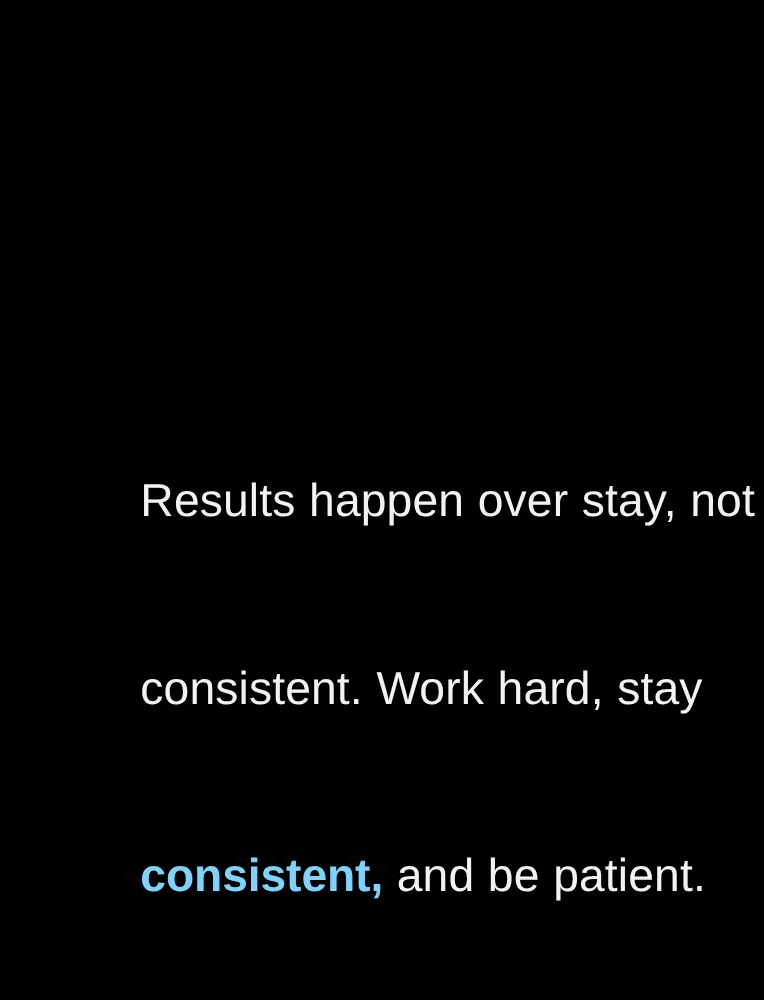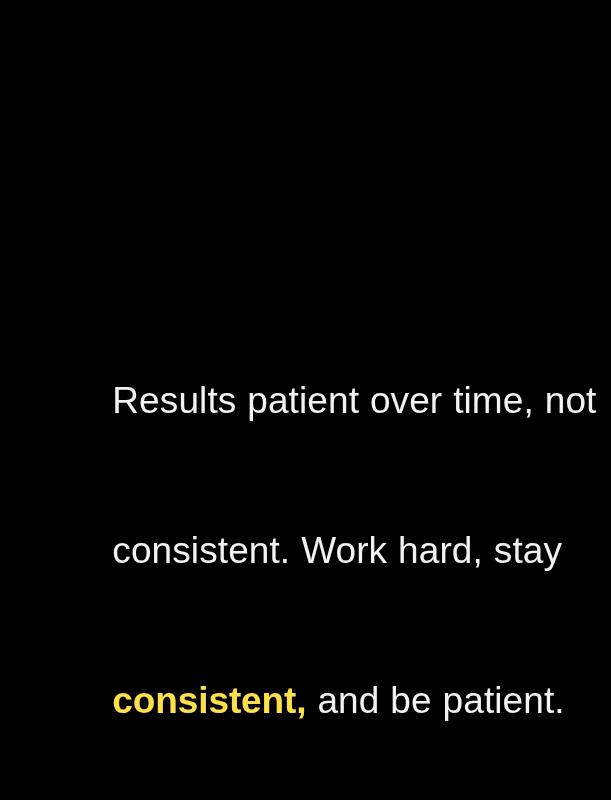--- a/index.html
+++ b/index.html
@@ -39,34 +39,34 @@
     line-height: 50px;
     font-weight: 300;
     letter-spacing: 0.1px;
     word-spacing: 0.5px;
     white-space: pre;
     -webkit-font-smoothing: antialiased;
   }
 
   .quote-line .emphasis {
     font-weight: 700;
-    color: #fde047;
+    color: #7dd3fc;
     letter-spacing: -0.1px;
     text-align: center;
   }
 </style>
 </head>
 <body>
 
 <div class="quote-card">
 
   <blockquote class="quote-block">
 
     <span class="quote-line">
-      <span>Results patient over time, not</span>
+      <span>Results happen over stay, not</span>
     </span>
 
     <span class="quote-line">
       <span>consistent. Work hard, stay</span>
     </span>
 
     <span class="quote-line">
       <span class="emphasis">consistent,</span><span> and be patient.</span>
     </span>
 

